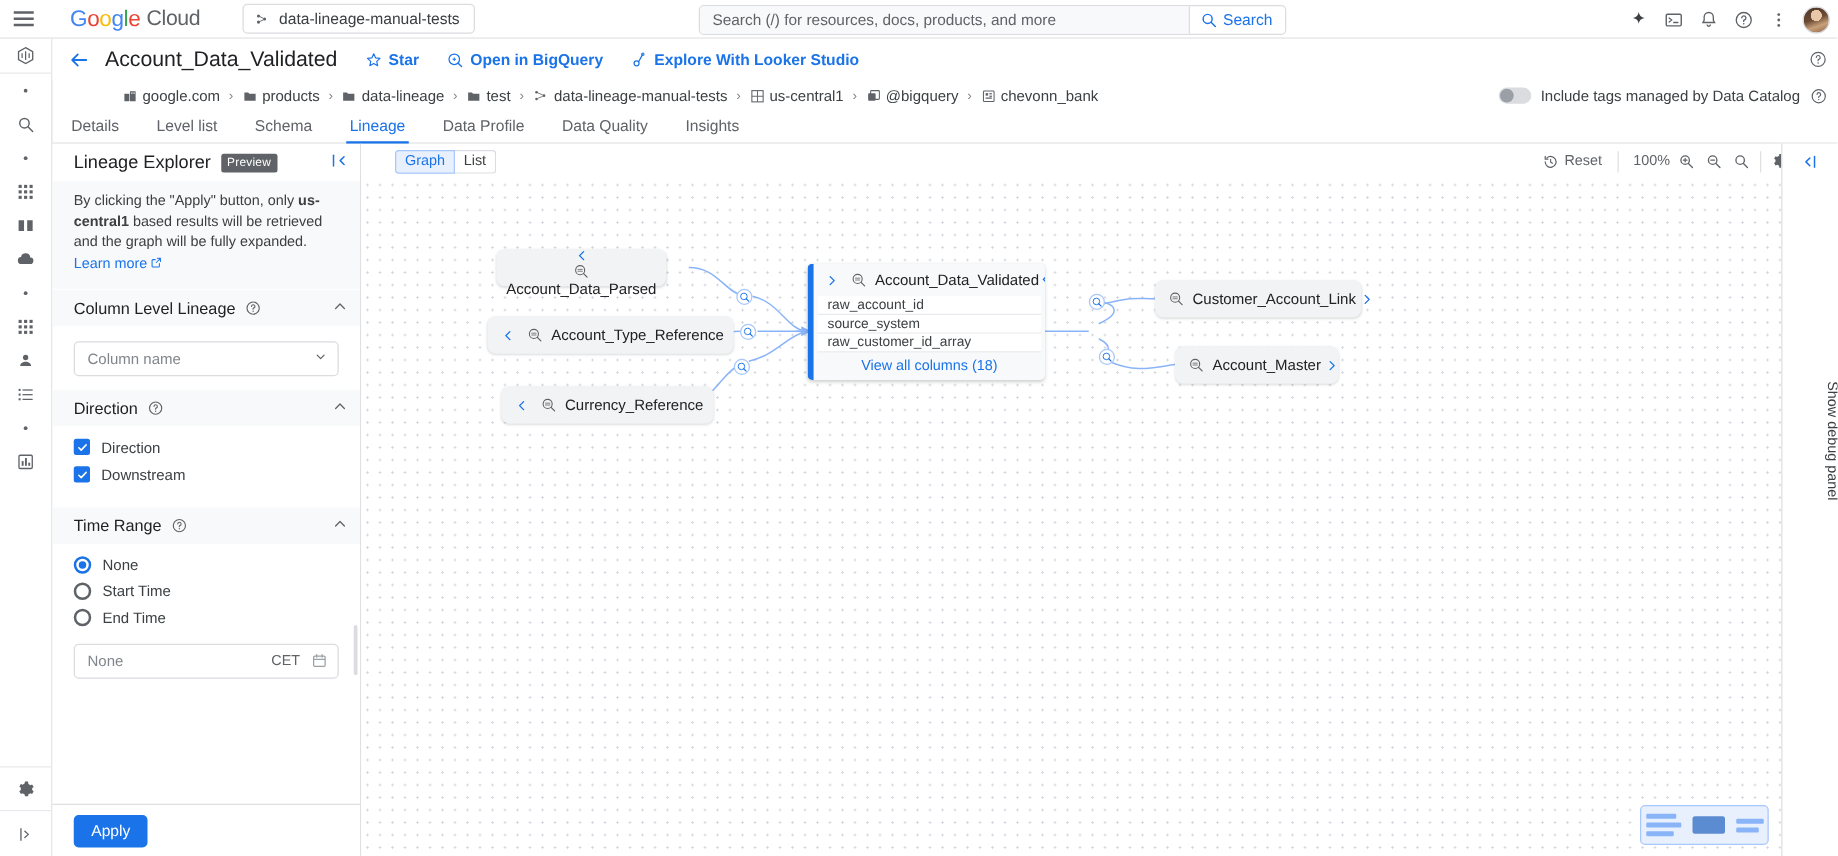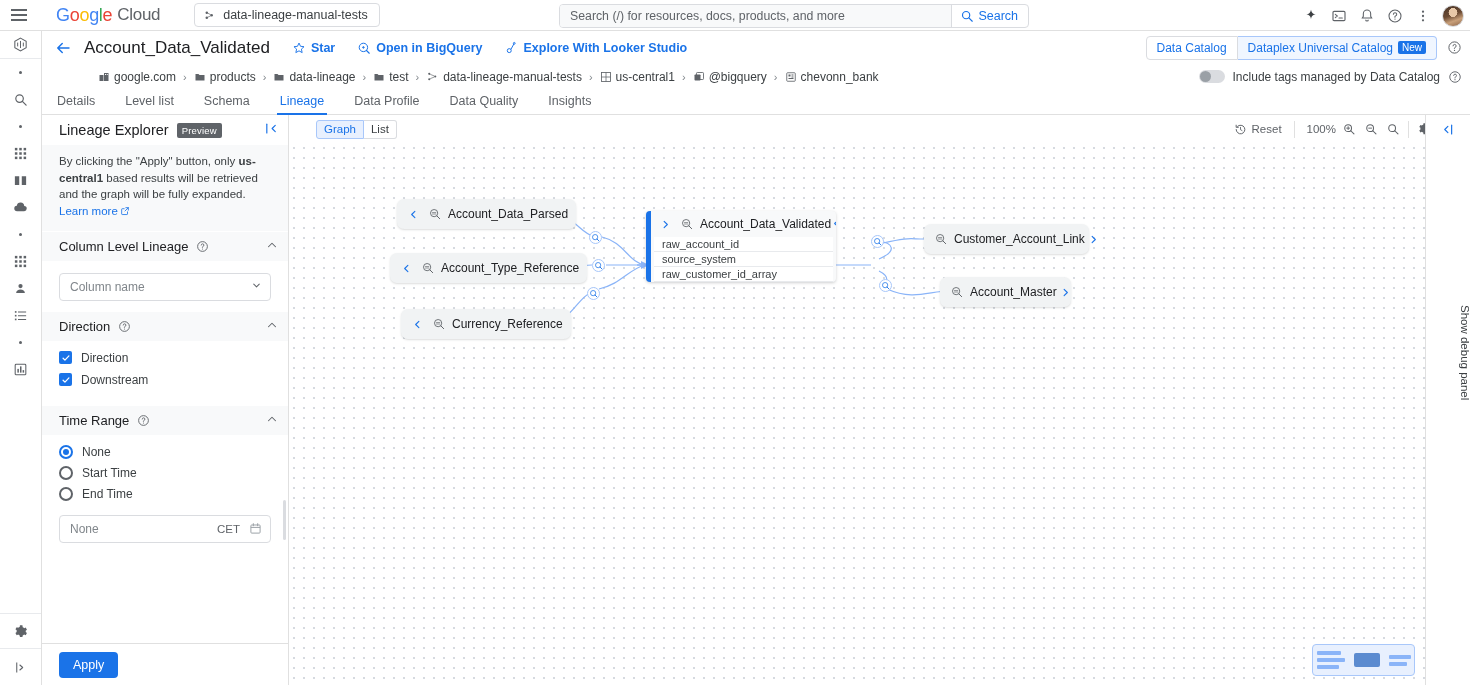--- a/index.html
+++ b/index.html
@@ -395,29 +395,20 @@
     <div class="hdr-action">
       <svg width="14" height="14" viewBox="0 0 24 24">
           <circle cx="9" cy="16.5" r="3.4" fill="none" stroke="#1a73e8" stroke-width="1.7"></circle>
           <path d="M12 14 17 5" stroke="#1a73e8" stroke-width="1.7" stroke-linecap="round"></path>
           <circle cx="17.6" cy="4" r="1.6" fill="none" stroke="#1a73e8" stroke-width="1.5"></circle>
         </svg>
       <span>Explore With Looker Studio</span>
     </div>
 
     <div class="hdr-right">
-      <div class="segbtns">
-        <div class="segbtn">
-          <span>Data Catalog</span>
-        </div>
-        <div class="segbtn active">
-          <span>Dataplex Universal Catalog</span>
-          <span class="newbadge">New</span>
-        </div>
-      </div>
       <div class="qmark">
         <svg width="15" height="15" viewBox="0 0 24 24">
             <circle cx="12" cy="12" r="9" fill="none" stroke="#5f6368" stroke-width="1.6"></circle>
             <path d="M9.6 9.4a2.5 2.5 0 1 1 3.1 2.6c-.6.2-.8.7-.8 1.3v.4" fill="none" stroke="#5f6368" stroke-width="1.5" stroke-linecap="round"></path>
             <circle cx="12" cy="16.6" r="1" fill="#5f6368"></circle>
           </svg>
       </div>
     </div>
   </div>
 
@@ -714,21 +705,21 @@
 
         <path d="M547,122 L582,122"></path>
         <path d="M590,116 C608,108 605,100 589,98"></path>
         <path d="M594,100 C620,94 620,96 635,96"></path>
         <path d="M590,128 C602,134 598,140 592,142"></path>
         <path d="M598,146 C625,158 640,148 660,148"></path>
       </g>
       <path d="M352,118 L360,122 L352,126 Z" fill="#8ab4f8"></path>
     </svg>
 
-    <div class="node" style="left:108px; top:56px;">
+    <div class="node" style="left:108px; top:56px;flex-direction:column;">
       <span class="nchev">
         <svg width="11" height="11" viewBox="0 0 24 24">
             <path d="M15 5l-7 7 7 7" fill="none" stroke="#1a73e8" stroke-width="2.4" stroke-linecap="round" stroke-linejoin="round"></path>
           </svg>
       </span>
       <span class="nic">
         <svg width="14" height="14" viewBox="0 0 24 24">
             <circle cx="10.5" cy="10.5" r="6.2" fill="none" stroke="#5f6368" stroke-width="1.5"></circle>
             <path d="M15.2 15.2 20 20" stroke="#5f6368" stroke-width="1.7" stroke-linecap="round"></path>
             <path d="M7 9.5h7M7 12h7" stroke="#5f6368" stroke-width="1.1"></path>
@@ -817,20 +808,21 @@
         <span>Account_Data_Validated</span>
         <span class="rightchev">
           <svg width="11" height="11" viewBox="0 0 24 24">
               <path d="M15 5l-7 7 7 7" fill="none" stroke="#1a73e8" stroke-width="2.4" stroke-linecap="round" stroke-linejoin="round"></path>
             </svg>
         </span>
       </div>
       <div class="col-row">raw_account_id</div>
       <div class="col-row">source_system</div>
       <div class="col-row">raw_customer_id_array</div>
+      <div class="viewall">View all columns (18)</div>
     </div>
 
     <div class="node" style="left:635px; top:81px; width:165px;">
       <span class="nic" style="margin-left:2px">
         <svg width="14" height="14" viewBox="0 0 24 24">
             <circle cx="10.5" cy="10.5" r="6.2" fill="none" stroke="#5f6368" stroke-width="1.5"></circle>
             <path d="M15.2 15.2 20 20" stroke="#5f6368" stroke-width="1.7" stroke-linecap="round"></path>
             <path d="M7 9.5h7M7 12h7" stroke="#5f6368" stroke-width="1.1"></path>
           </svg>
       </span>

